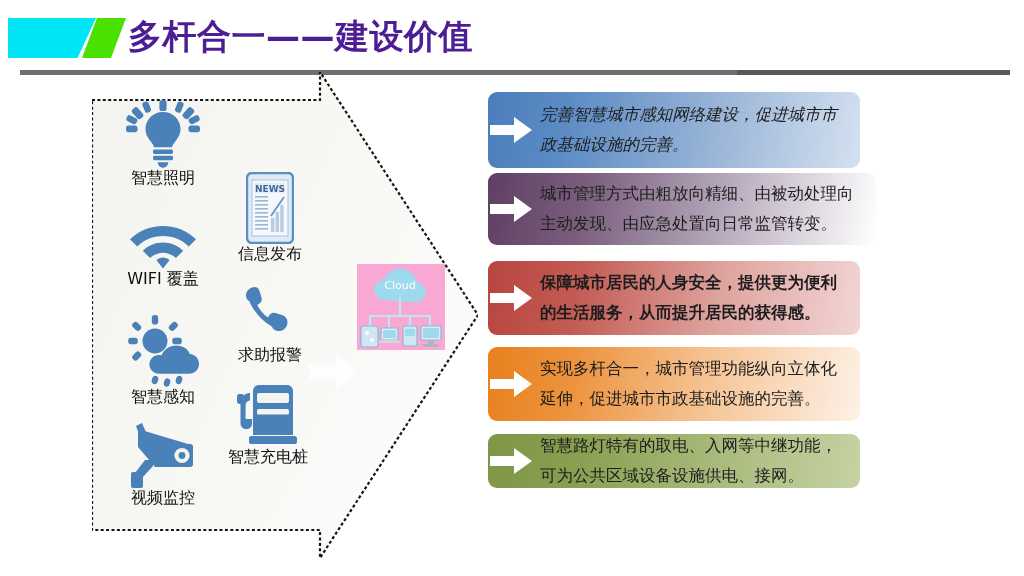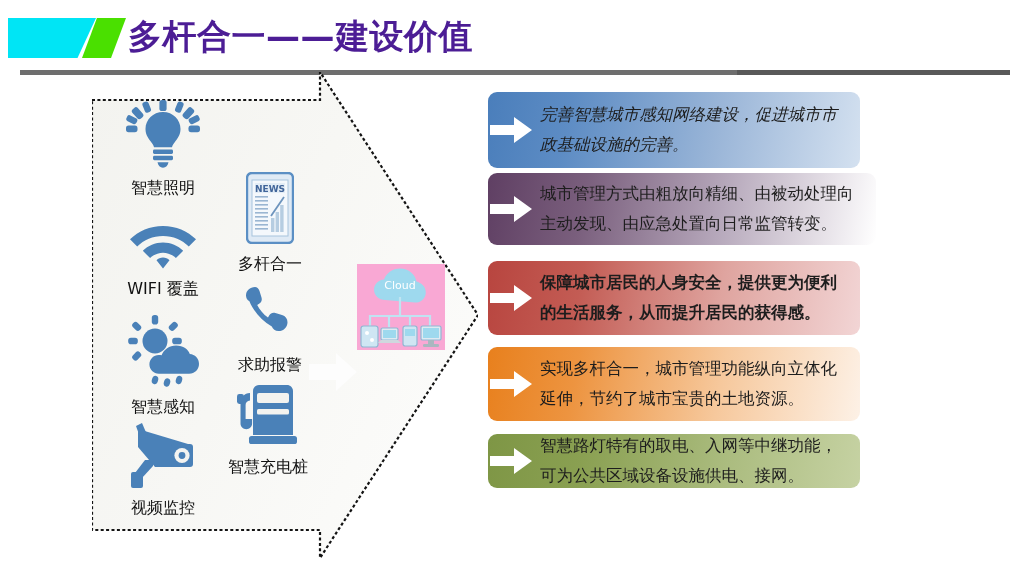--- a/index.html
+++ b/index.html
@@ -47,21 +47,21 @@
     position:absolute;inset:0;
     background:linear-gradient(115deg,#f3f3ef 0%,#f7f7f4 45%,#fdfdfc 100%);
     clip-path:polygon(0 28px,228px 28px,228px 0,386px 243px,228px 486px,228px 458px,0 458px);
   }
   .block-arrow svg{position:absolute;left:0;top:0;width:386px;height:486px;}
 
   
   .icon-cell{position:absolute;text-align:center;}
   .icon-cell .glyph{display:block;margin:0 auto;}
   .icon-cell .cap{
-    display:block;margin-top:10px;
+    display:block;margin-top:0;
     font-size:16px;color:#111;white-space:nowrap;
     font-family:"DejaVu Sans","Liberation Sans",sans-serif;
   }
 
   
   .white-arrow{
     position:absolute;left:309px;top:353px;width:48px;height:38px;
     background:#fdfdfd;
     clip-path:polygon(0 11px,27px 11px,27px 0,48px 19px,27px 38px,27px 27px,0 27px);
     filter:drop-shadow(0 0 1px rgba(0,0,0,.06));
@@ -195,21 +195,21 @@
           <rect x="9" y="52" width="13" height="1.6"></rect>
         <rect x="9" y="56" width="13" height="1.6"></rect>
       </g>
       <g fill="#b6cde1">
         <rect x="25" y="46" width="3.4" height="14"></rect>
         <rect x="29.6" y="40" width="3.4" height="20"></rect>
         <rect x="34.2" y="33" width="3.4" height="27"></rect>
       </g>
       <path d="M25 44 L38 25" stroke="#6d94bd" stroke-width="1.8" fill="none"></path>
     </svg>
-    <span class="cap">多杆合一</span>
+    <span class="cap">信息发布</span>
   </div>
 
   <div class="icon-cell" style="left:215px;top:285px;width:110px;">
     <svg class="glyph" width="58" height="60" viewBox="0 0 58 60">
       <g fill="#4a81b8">
         <path d="M14 2c-5 0-9 3.6-9 8.5 0 2.6 1.3 4.6 3.4 5.8 4 9.6 11.8 19.1 22.4 25.2 1 2.6 3.4 4.6 6.7 4.6 5 0 9-3.9 9-8.9 0-3.6-2-6.1-5.5-7.2l-6.6-2c-2.8-.8-4.9.3-6.1 2.3l-1.3 2.2c-4.6-3.3-8.4-7.9-10.8-12.6l2.2-1.4c2-1.3 2.9-3.4 2.1-6.1l-2-6.4C17.6 3.3 15.9 2 14 2z"></path>
       </g>
     </svg>
     <span class="cap">求助报警</span>
   </div>
@@ -274,21 +274,21 @@
 
   <div class="callout" style="top:261px;width:372px;height:74px;font-weight:bold;">
     <div class="body" style="background:linear-gradient(100deg,#b8453f 0%,#c35c54 25%,#dfa49f 62%,#f2d5d5 100%);"></div>
     <div class="arrow"></div>
     <div class="txt">保障城市居民的人身安全，提供更为便利的生活服务，从而提升居民的获得感。</div>
   </div>
 
   <div class="callout" style="top:347px;width:372px;height:74px;">
     <div class="body" style="background:linear-gradient(100deg,#e8801d 0%,#ed9440 24%,#f6c89c 62%,#fdf1e6 100%);"></div>
     <div class="arrow"></div>
-    <div class="txt">实现多杆合一，城市管理功能纵向立体化延伸，节约了城市宝贵的土地资源。</div>
+    <div class="txt">实现多杆合一，城市管理功能纵向立体化延伸，促进城市市政基础设施的完善。</div>
   </div>
 
   <div class="callout" style="top:434px;width:372px;height:54px;">
     <div class="body" style="background:linear-gradient(100deg,#7e9645 0%,#8aa052 26%,#abbc7f 64%,#c6d2a3 100%);"></div>
     <div class="arrow"></div>
     <div class="txt">智慧路灯特有的取电、入网等中继功能，可为公共区域设备设施供电、接网。</div>
   </div>
 
 </div>
 

